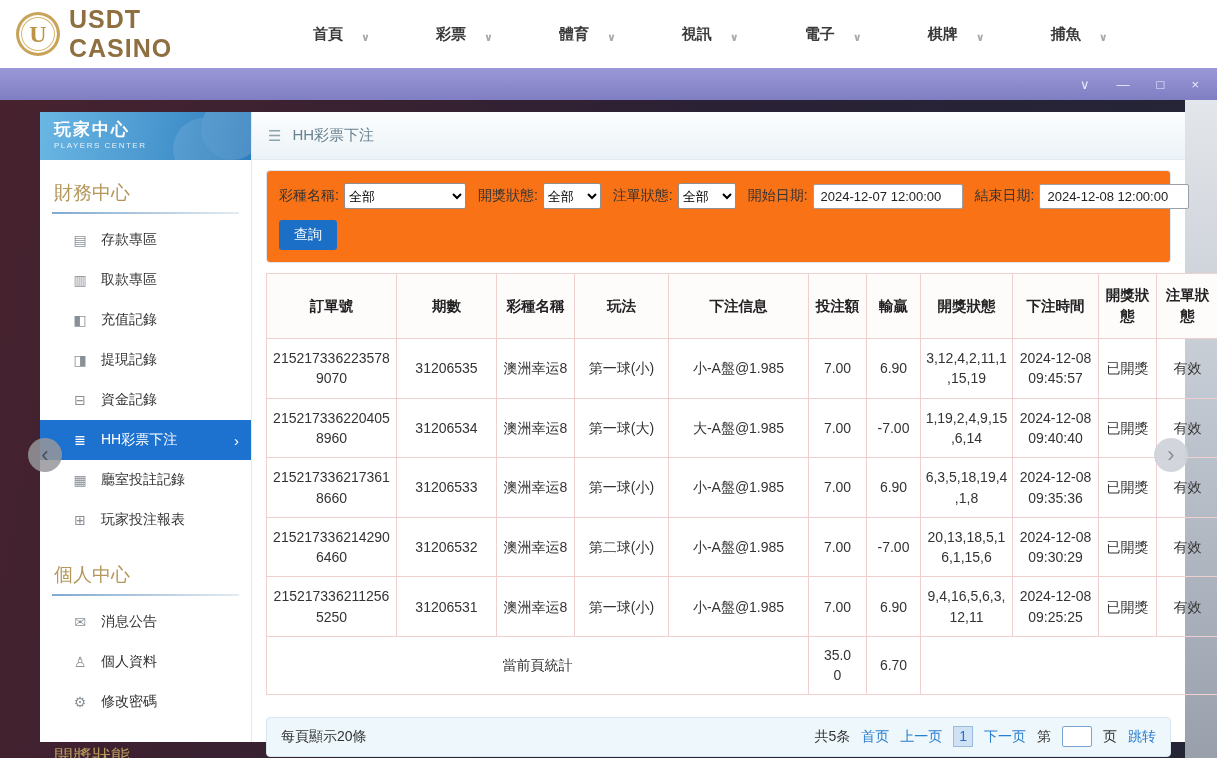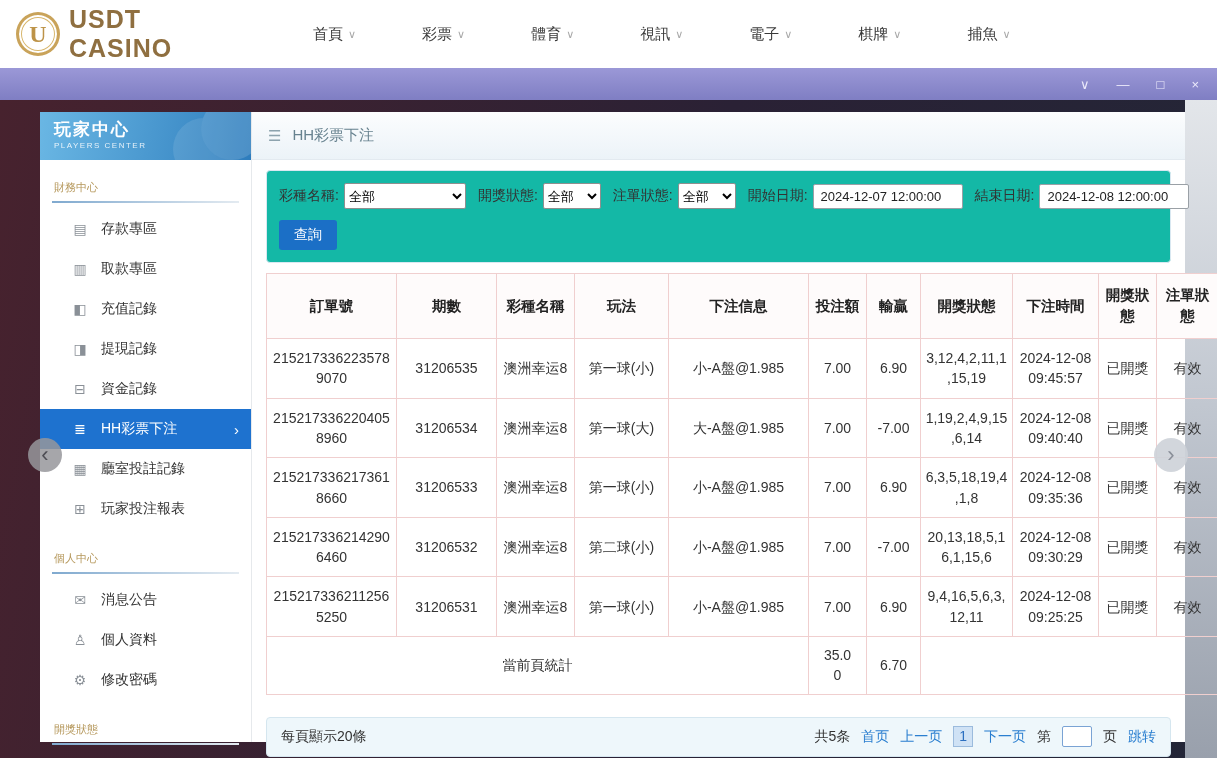--- a/index.html
+++ b/index.html
@@ -8,21 +8,21 @@
 
   
   .app-header { height:68px; display:flex; align-items:center; padding:0 16px; background:#fff; }
   .logo { display:flex; align-items:center; gap:9px; width:236px; cursor:pointer; }
   .logo-ring { width:44px; height:44px; border:3px solid #c9a35a; border-radius:50%;
                display:flex; align-items:center; justify-content:center;
                box-shadow:inset 0 0 0 2px #fff, inset 0 0 0 3px #d8b76e; }
   .logo-ring span { font-family:"Liberation Serif","DejaVu Serif",serif; font-size:24px; font-weight:bold; color:#bd9348; }
   .logo-text { font-size:25px; font-weight:bold; letter-spacing:1px; color:#8f6f40; }
   .main-nav { display:flex; margin-left:28px; }
-  .nav-item { display:flex; align-items:center; gap:5px; padding:0 33px; font-size:15px; color:#3a3a3a; cursor:pointer; }
+  .nav-item { display:flex; align-items:flex-end; gap:18px; padding:0 33px; font-size:15px; color:#3a3a3a; cursor:pointer;font-weight:bold; }
   .nav-caret { color:#a8a8a8; font-size:11px; }
 
   
   .titlebar { height:32px; background:linear-gradient(180deg,#9b98d7,#7f7ec3);
               display:flex; justify-content:flex-end; align-items:center; gap:27px; padding-right:18px; }
   .titlebar span { color:#eceafb; font-size:13px; cursor:pointer; line-height:1; }
 
   
   .main-wrap { position:relative; height:658px; padding:12px 32px 16px 8px;
                background:linear-gradient(100deg,#47222e 0%,#2a2135 55%,#232637 100%); }
@@ -33,21 +33,21 @@
 
   
   .sidebar { width:212px; flex:none; background:#fff; border-right:1px solid #e6e9ec; }
   .sb-header { height:48px; padding:6px 14px; color:#fff; position:relative; overflow:hidden;
                background:linear-gradient(100deg,#6ab7e4,#2e7dbd); }
   .sb-header::after { content:""; position:absolute; right:-12px; top:-14px; width:62px; height:62px;
                border-radius:50%; background:rgba(255,255,255,.14);
                box-shadow:-28px 20px 0 rgba(255,255,255,.10); }
   .sb-title { font-size:17px; font-weight:bold; letter-spacing:2px; }
   .sb-sub { font-size:8px; letter-spacing:1.5px; color:rgba(255,255,255,.85); }
-  .sb-section-title { margin:12px 12px 0; padding:8px 2px 6px; color:#b5975a; font-size:11px;
+  .sb-section-title { margin:12px 12px 0; padding:8px 2px 6px; color:#b5975a; font-size:19px;
                border-bottom:2px solid; border-image:linear-gradient(90deg,#7fa9cf,#e4ebf1) 1; }
   .sb-items { padding:6px 0 2px; }
   .sb-item { height:40px; display:flex; align-items:center; gap:13px; padding-left:32px;
              font-size:14px; color:#333; cursor:pointer; position:relative; }
   .sb-icon { color:#8a9097; font-size:14px; width:16px; text-align:center; }
   .sb-item.active { background:#1e72cf; color:#fff; }
   .sb-item.active .sb-icon { color:#fff; }
   .sb-active-chevron { position:absolute; right:12px; color:#fff; font-size:15px; }
 
   
@@ -59,21 +59,21 @@
 
   
   .content { flex:1; min-width:0; display:flex; flex-direction:column; background:#fff; }
   .breadcrumb { height:48px; flex:none; display:flex; align-items:center; gap:11px; padding:0 16px;
                 background:linear-gradient(180deg,#fcfdfe,#ecf3f8); border-bottom:1px solid #e3eaf0;
                 color:#67828f; font-size:15px; }
   .bc-icon { color:#8da3ae; font-size:15px; cursor:pointer; }
   .content-body { flex:1; padding:10px 14px 0; display:flex; flex-direction:column; }
 
   
-  .filter-card { background:#14b8a6; border:1px solid #d9e8f1; border-radius:4px; padding:12px; }
+  .filter-card { background:#f97316; border:1px solid #d9e8f1; border-radius:4px; padding:12px; }
   .filter-row { display:flex; align-items:center; }
   .fgroup { display:flex; align-items:center; gap:5px; margin-right:12px; font-size:14px; color:#333; white-space:nowrap; }
   .fselect { height:26px; border:1px solid #8f8f8f; border-radius:2px; background:#fff; font-size:13px; }
   .fselect.wide { width:122px; }
   .fselect.narrow { width:58px; }
   .date-input { height:25px; width:150px; border:1px solid #9aa0a6; border-radius:2px;
                 font-size:13px; padding:0 7px; color:#222; background:#fff; }
   .btn-row { margin-top:11px; }
   .search-btn { background:#1b6fc6; color:#fff; border:none; border-radius:3px;
                 padding:6px 15px; font-size:14px; cursor:pointer; }

